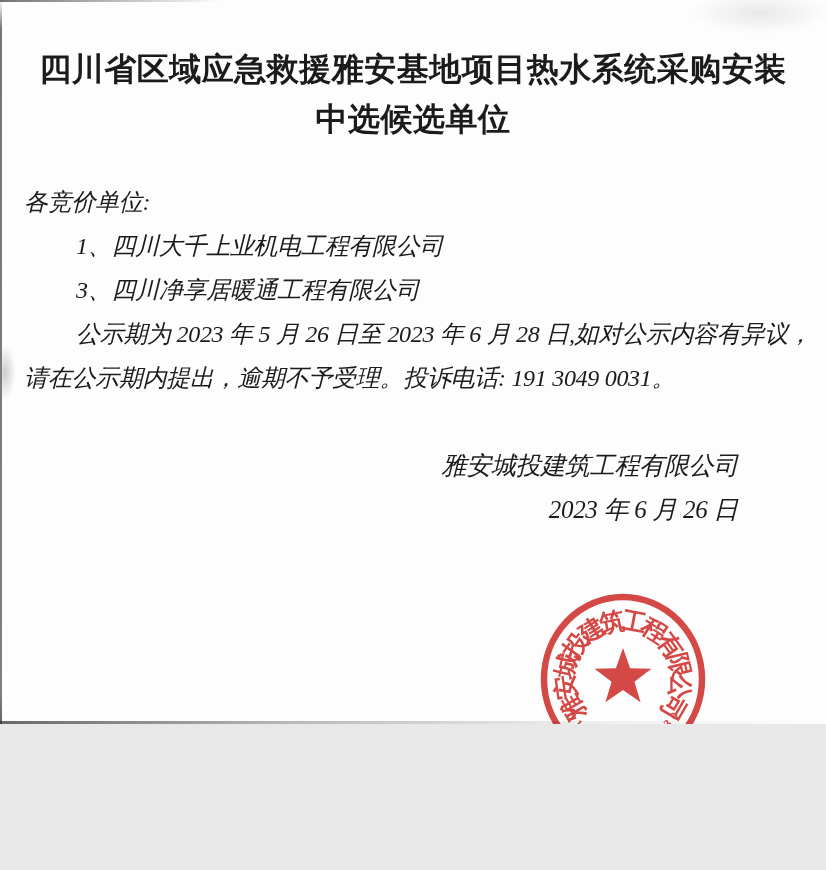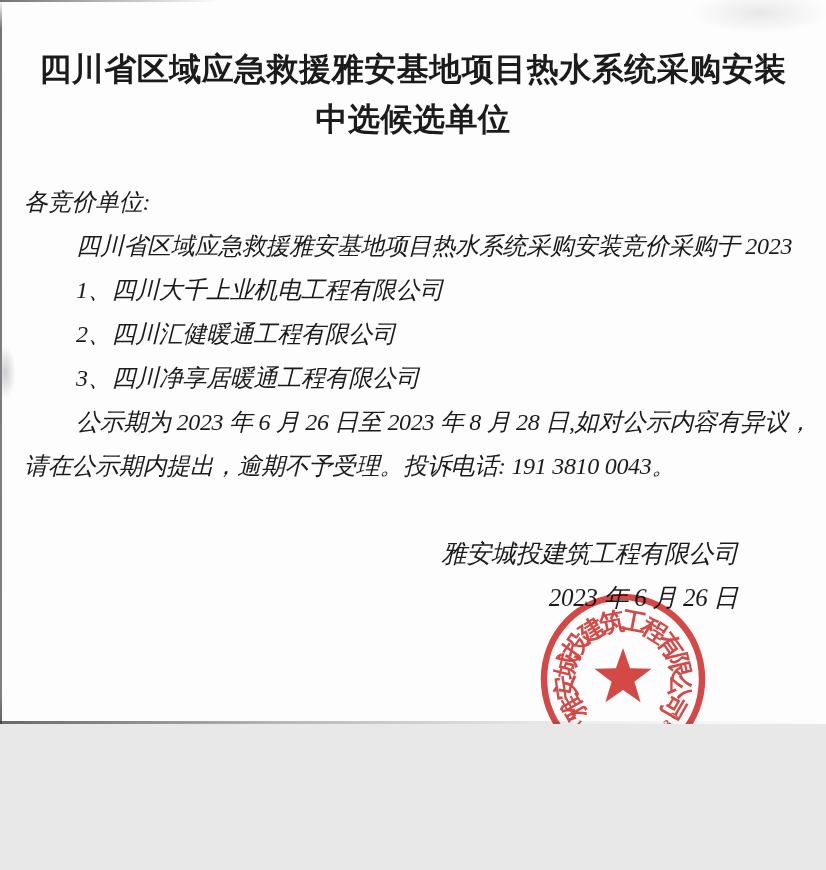--- a/index.html
+++ b/index.html
@@ -108,26 +108,24 @@
   <div class="smudge smudge-bottom-right"></div>
   <div class="smudge smudge-bottom-right2"></div>
 
   <h1 class="title">
     <span class="title-line">四川省区域应急救援雅安基地项目热水系统采购安装</span>
     <span class="title-line">中选候选单位</span>
   </h1>
 
   <div class="body-text">
     <div class="line">各竞价单位:</div>
-    <div class="line indent">四川省区域应急救援雅安基地项目热水系统采购安装竞价采购于 2023</div>
     <div class="line indent">1、四川大千上业机电工程有限公司</div>
-    <div class="line indent">2、四川汇健暖通工程有限公司</div>
     <div class="line indent">3、四川净享居暖通工程有限公司</div>
-    <div class="line indent">公示期为 2023 年 6 月 26 日至 2023 年 8 月 28 日,如对公示内容有异议，</div>
-    <div class="line">请在公示期内提出，逾期不予受理。投诉电话: 191 3810 0043。</div>
+    <div class="line indent">公示期为 2023 年 5 月 26 日至 2023 年 6 月 28 日,如对公示内容有异议，</div>
+    <div class="line">请在公示期内提出，逾期不予受理。投诉电话: 191 3049 0031。</div>
 
     <div class="signature">
       <div class="line">雅安城投建筑工程有限公司</div>
       <div class="line">2023 年 6 月  26 日</div>
     </div>
   </div>
 
   <svg id="stamp-svg" class="stamp" viewBox="0 0 172 174" xmlns="http://www.w3.org/2000/svg">
     <ellipse id="seal-ring" cx="86" cy="87" rx="79" ry="82" fill="none" stroke-width="6.5" stroke="#d23430"></ellipse>
     <polygon id="seal-star" points="86,56 93.1,76.3 114.5,76.7 97.4,89.7 103.6,110.3 86,98 68.4,110.3 74.6,89.7 57.5,76.7 78.9,76.3" fill="#d23430"></polygon>

